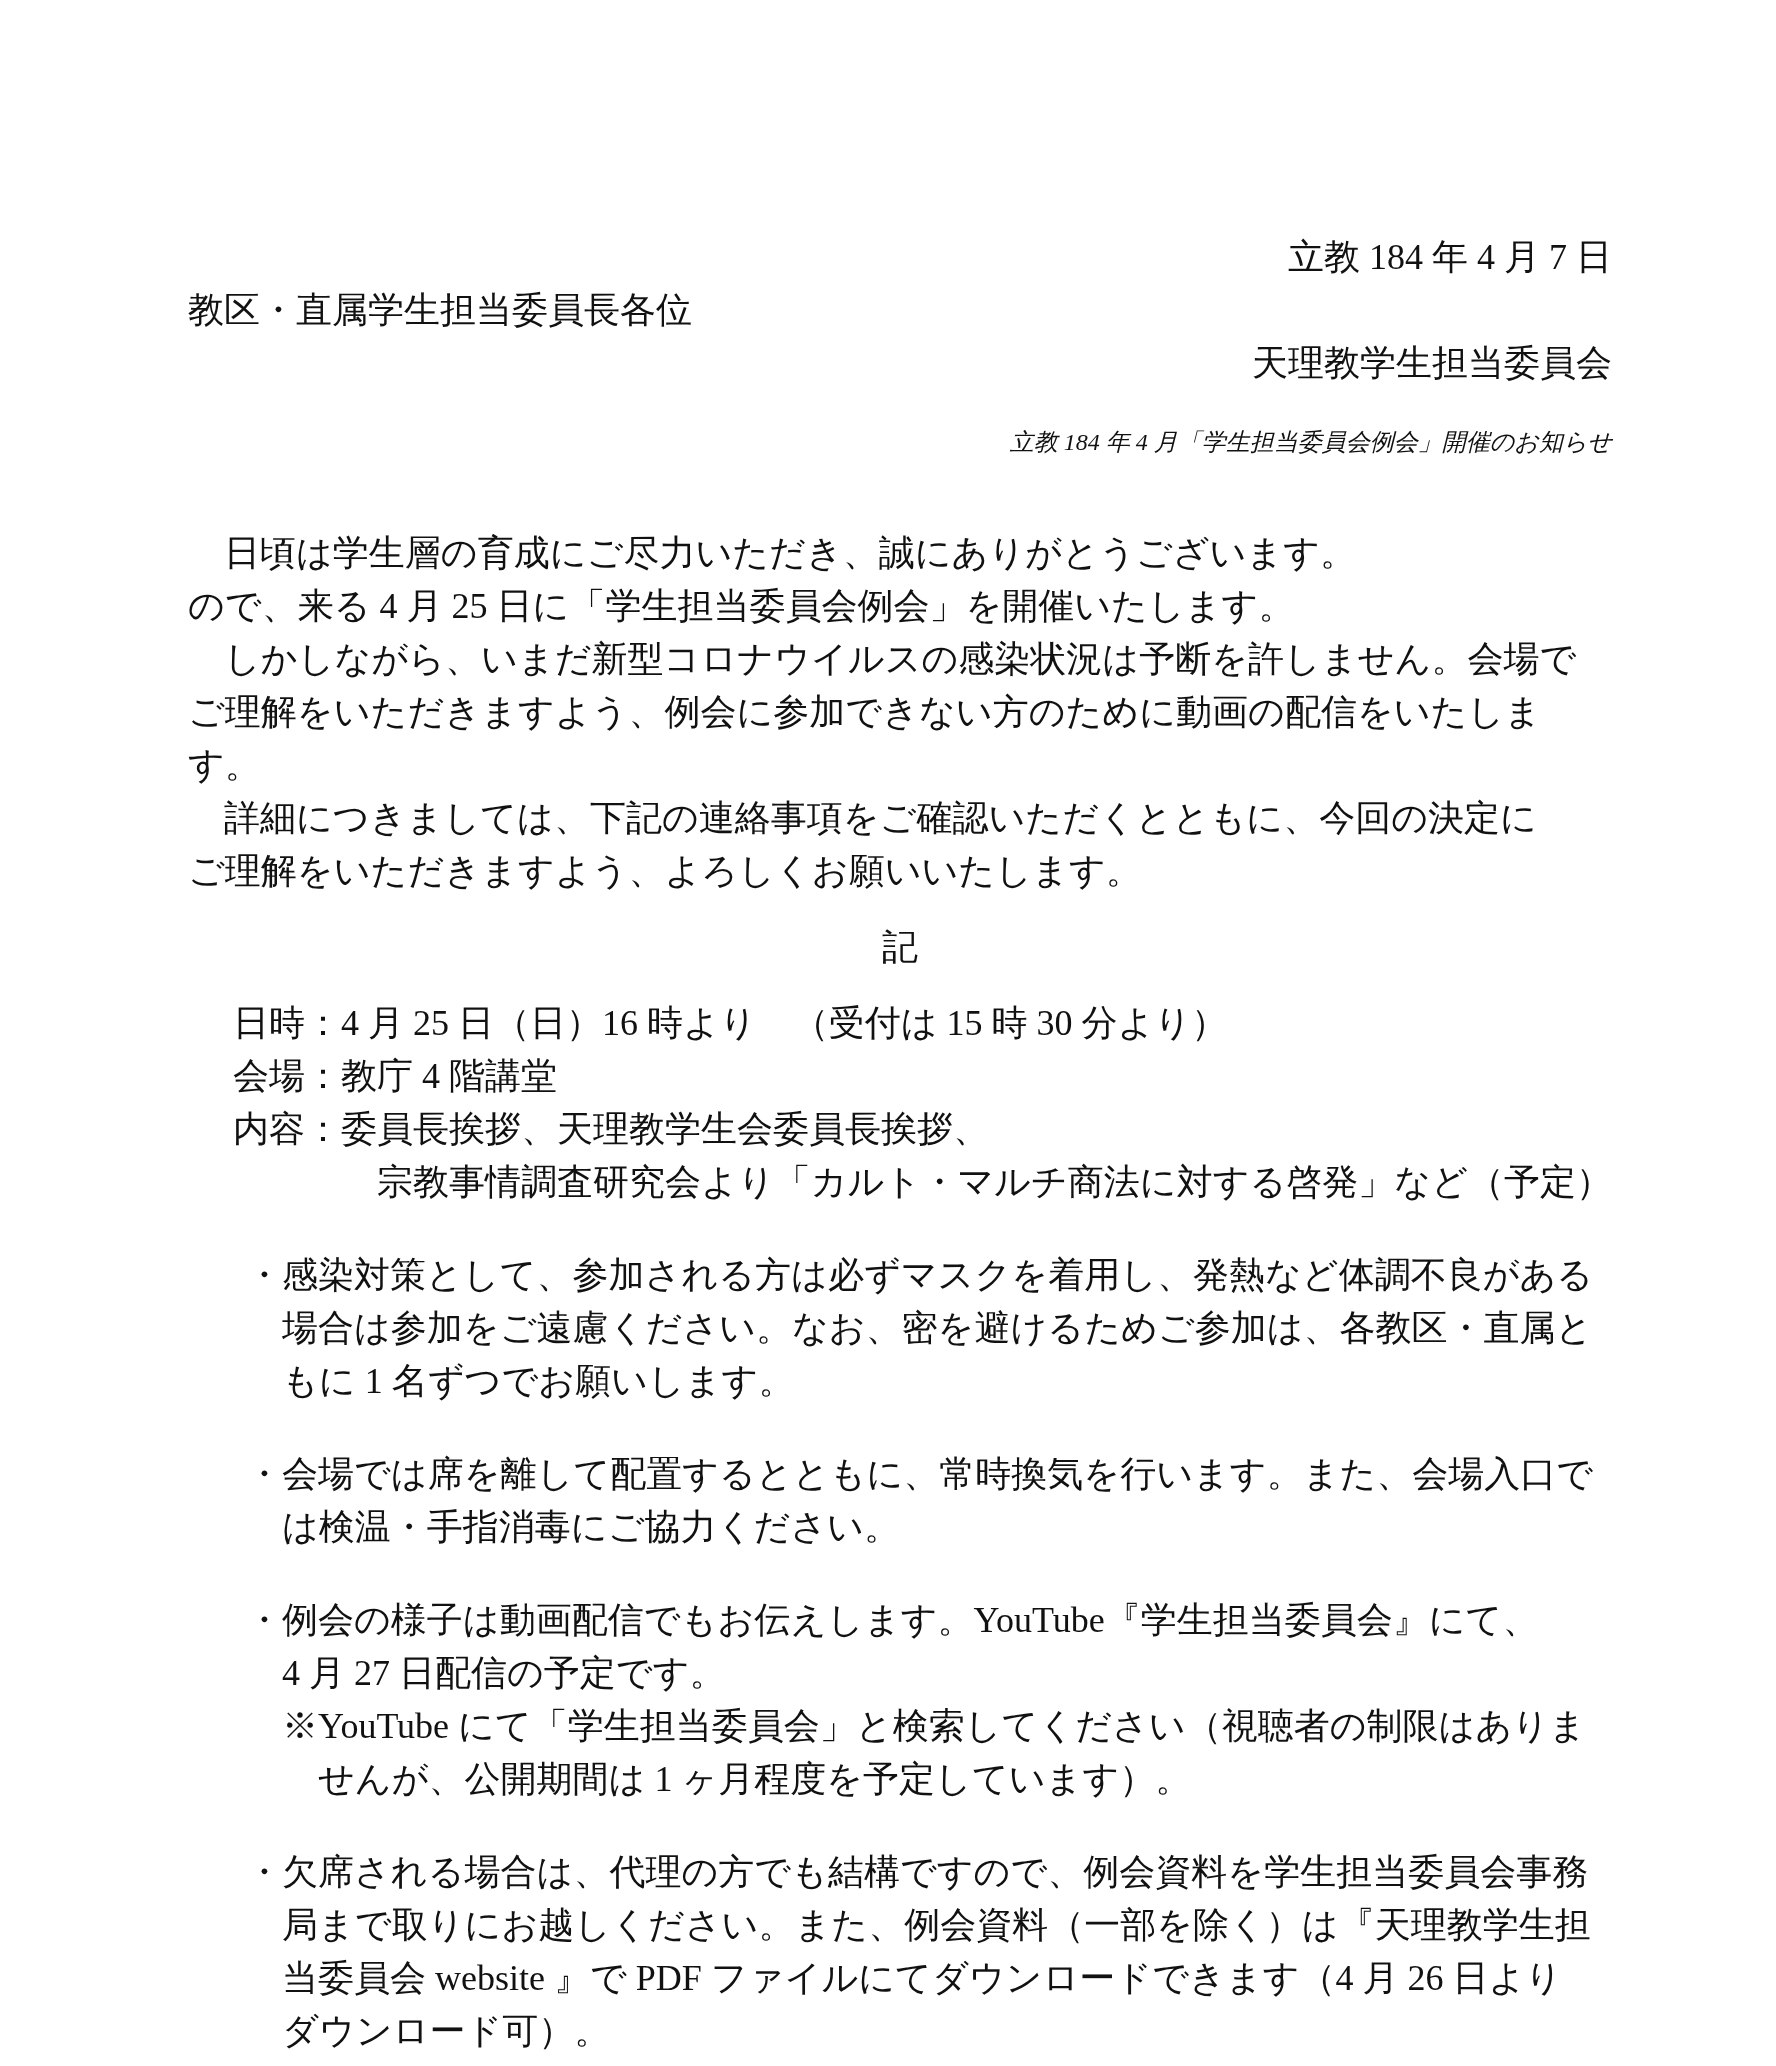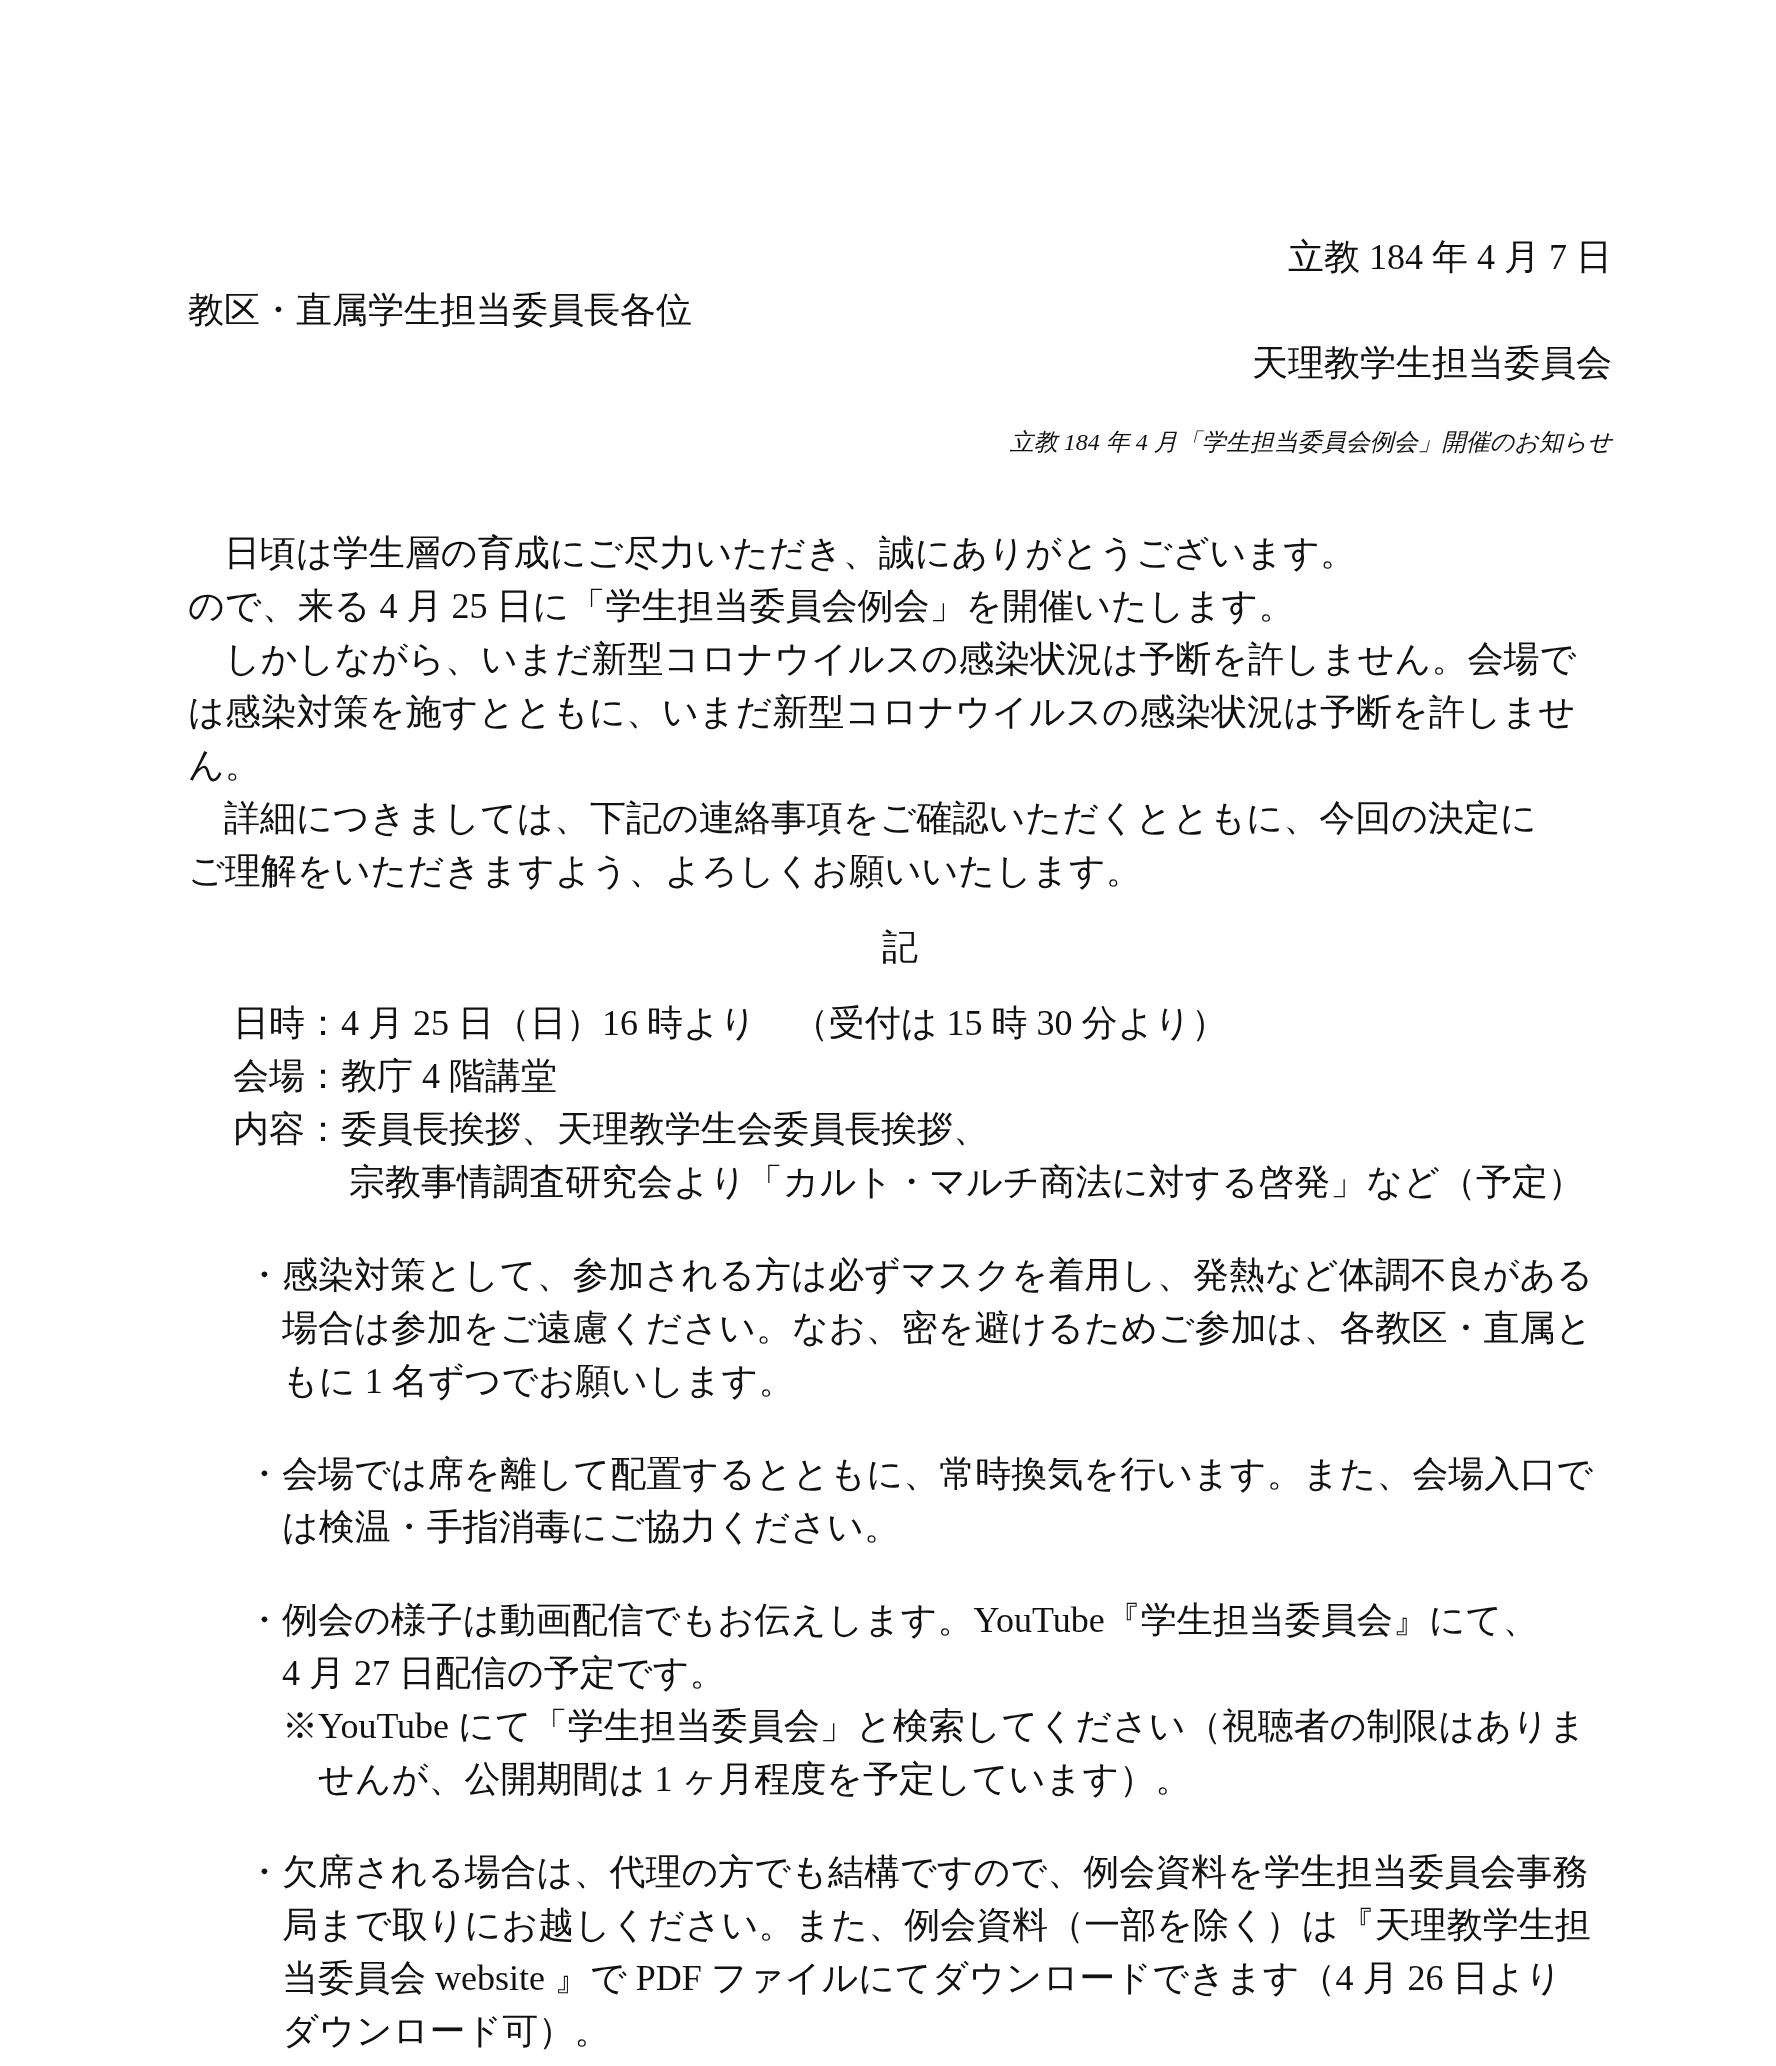--- a/index.html
+++ b/index.html
@@ -34,21 +34,21 @@
   .greeting { margin-top: 56px; }
   .greeting .ind   { text-indent: 1em; }
   .greeting .noind { text-indent: 0; }
 
   .record-marker {
     text-align: center;
     margin: 23px 0;
   }
 
   .details { margin-left: 45px; }
-  .details .cont { padding-left: 116px; }
+  .details .cont { padding-left: 116px; text-align: right; }
 
   .notes { margin-left: 58px; }
   .note {
     margin-top: 40px;
     padding-left: 1em;
   }
   .note .nf  { text-indent: -1em; }  
   .note .nc  { text-indent: 0; }     
   .note .ns  { text-indent: 0; }     
   .note .ns2 { margin-left: 1em; }
@@ -61,21 +61,21 @@
   <p class="line right">立教 184 年 4 月 7 日</p>
   <p class="line">教区・直属学生担当委員長各位</p>
   <p class="line right">天理教学生担当委員会</p>
 
   <p class="doc-title">立教 184 年 4 月「学生担当委員会例会」開催のお知らせ</p>
 
   <div class="greeting">
     <p class="line ind">日頃は学生層の育成にご尽力いただき、誠にありがとうございます。</p>
     <p class="line noind">ので、来る 4 月 25 日に「学生担当委員会例会」を開催いたします。</p>
     <p class="line ind">しかしながら、いまだ新型コロナウイルスの感染状況は予断を許しません。会場で</p>
-    <p class="line noind">は感染対策を施すとともに、いまだ新型コロナウイルスの感染状況は予断を許しません。</p>
+    <p class="line noind">ご理解をいただきますよう、例会に参加できない方のために動画の配信をいたします。</p>
     <p class="line ind">詳細につきましては、下記の連絡事項をご確認いただくとともに、今回の決定に</p>
     <p class="line noind">ご理解をいただきますよう、よろしくお願いいたします。</p>
   </div>
 
   <p class="record-marker">記</p>
 
   <div class="details">
     <p class="line">日時：4 月 25 日（日）16 時より　（受付は 15 時 30 分より）</p>
     <p class="line">会場：教庁 4 階講堂</p>
     <p class="line">内容：委員長挨拶、天理教学生会委員長挨拶、</p>

